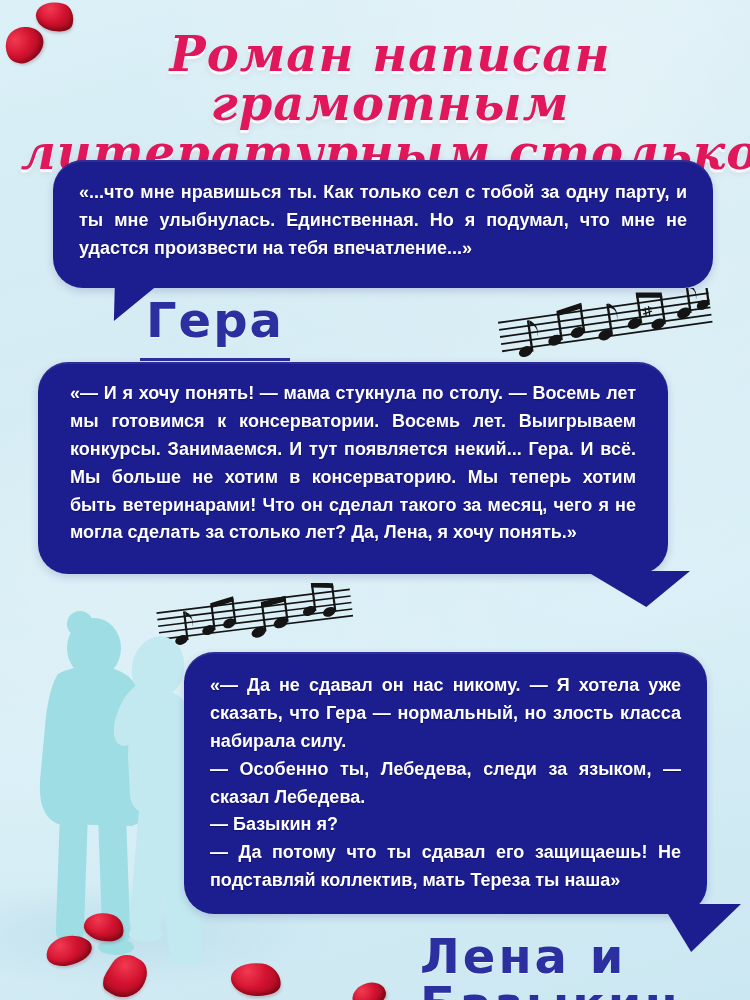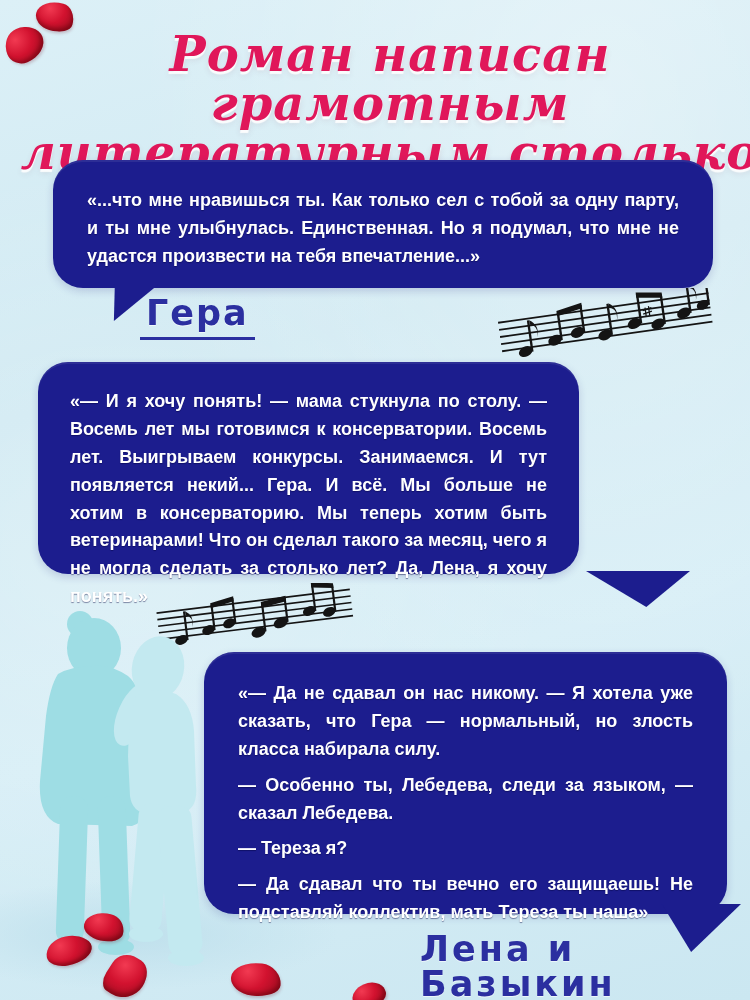--- a/index.html
+++ b/index.html
@@ -21,28 +21,28 @@
   }
   
   .bubble{
     position:absolute;background:#1c1d8e;border-radius:30px;
     box-shadow:inset 0 2px 0 rgba(255,255,255,.08), 0 3px 8px rgba(30,30,120,.18);
     color:#fff;font-weight:700;
     font-size:18px;line-height:1.55;
     text-align:justify;text-align-last:left;
     box-sizing:border-box;
   }
-  .bubble p{margin:8px;text-shadow:0 1px 1px rgba(0,0,60,.45);}
+  .bubble p{margin:0;text-shadow:0 1px 1px rgba(0,0,60,.45);}
   .tail{position:absolute;background:#1c1d8e;}
   
   .speaker{
     position:absolute;color:#2b2fa0;font-weight:700;
     font-family:"DejaVu Sans","Liberation Sans",sans-serif;
-    font-size:35px;letter-spacing:2px;line-height:1;
-    border-bottom:3px solid #2b2fa0;padding:0 6px 6px 6px;
+    font-size:48px;letter-spacing:2px;line-height:1;
+    border-bottom:3px solid #2b2fa0;padding:0 6px 14px 6px;
     text-shadow:0 1px 0 rgba(255,255,255,.6);
   }
   
   .notes{position:absolute;}
   .petal{
     position:absolute;
     background:radial-gradient(circle at 32% 28%, #f23a52 0%, #d2122f 45%, #a60d22 85%);
     box-shadow:inset -2px -3px 4px rgba(90,0,10,.5), 1px 2px 3px rgba(120,40,60,.25);
   }
   .silhouette{position:absolute;left:0;top:596px;}
@@ -102,21 +102,21 @@
           <line x1="163" y1="35" x2="173" y2="33"></line>
       </g>
       <ellipse cx="208" cy="40" rx="8" ry="5.5" transform="rotate(-18 208 40)"></ellipse>
       <rect x="214" y="8" width="2.6" height="33"></rect>
       <path d="M216.6,8 q11,7 6.5,20 q3,-13 -6.5,-15 z"></path>
       <ellipse cx="230" cy="34" rx="7" ry="5" transform="rotate(-18 230 34)"></ellipse>
       <rect x="235.5" y="4" width="2.5" height="31"></rect>
     </g>
   </svg>
 
-  <div class="bubble" style="left:38px;top:362px;width:541px;height:212px;padding:18px 24px;">
+  <div class="bubble" style="left:38px;top:362px;width:630px;height:212px;padding:18px 32px;">
     <p>«— И я хочу понять! — мама стукнула по столу. — Восемь лет мы готовимся к консерватории. Восемь лет. Выигрываем конкурсы. Занимаемся. И тут появляется некий... Гера. И всё. Мы больше не хотим в консерваторию. Мы теперь хотим быть ветеринарами! Что он сделал такого за месяц, чего я не могла сделать за столько лет? Да, Лена, я хочу понять.»</p>
   </div>
   <div class="tail" style="left:586px;top:571px;width:104px;height:36px;clip-path:polygon(0% 0%,100% 0%,58% 100%);"></div>
 
   <svg class="notes" style="left:156px;top:583px;" width="198" height="66" viewBox="0 0 240 80">
     <g transform="rotate(-7 120 40)" fill="#141414" stroke="none">
       <g stroke="#141414" stroke-width="2">
         <line x1="2" y1="22" x2="238" y2="22"></line>
           <line x1="2" y1="30" x2="238" y2="30"></line>
         <line x1="2" y1="38" x2="238" y2="38"></line>
@@ -161,25 +161,25 @@
       <ellipse cx="158" cy="72" rx="26" ry="32" transform="rotate(12 158 72)"></ellipse>
       <ellipse cx="134" cy="118" rx="16" ry="34" transform="rotate(24 134 118)"></ellipse>
       <path d="M136,100 Q128,130 128,160 L130,200 Q132,216 148,218 L184,216 Q198,212 196,190 L194,135 Q192,108 176,98 Q155,90 136,100 Z"></path>
       <rect x="134" y="208" width="32" height="128" rx="12" transform="rotate(5 150 272)"></rect>
       <rect x="163" y="210" width="34" height="150" rx="12" transform="rotate(-5 180 285)"></rect>
       <ellipse cx="146" cy="338" rx="17" ry="8"></ellipse>
       <ellipse cx="186" cy="362" rx="18" ry="8"></ellipse>
     </g>
   </svg>
 
-  <div class="bubble" style="left:204px;top:652px;width:523px;height:262px;padding:20px 26px;">
+  <div class="bubble" style="left:184px;top:652px;width:523px;height:262px;padding:20px 26px;">
     <p>«— Да не сдавал он нас никому. — Я хотела уже сказать, что Гера — нормальный, но злость класса набирала силу.</p>
     <p>— Особенно ты, Лебедева, следи за языком, — сказал Лебедева.</p>
-    <p>— Тереза я?</p>
-    <p>— Да сдавал что ты вечно его защищаешь! Не подставляй коллектив, мать Тереза ты наша»</p>
+    <p>— Базыкин я?</p>
+    <p>— Да потому что ты сдавал его защищаешь! Не подставляй коллектив, мать Тереза ты наша»</p>
   </div>
   <div class="tail" style="left:655px;top:904px;width:86px;height:48px;clip-path:polygon(8% 0%,100% 0%,42% 100%);"></div>
   <div class="speaker" style="left:414px;top:932px;letter-spacing:3px;">Лена и Базыкин</div>
 
   <div class="petal" style="left:84px;top:913px;width:40px;height:28px;border-radius:60% 40% 52% 48%/55% 60% 40% 45%;transform:rotate(12deg);"></div>
   <div class="petal" style="left:46px;top:936px;width:46px;height:29px;border-radius:48% 52% 58% 42%/60% 50% 50% 40%;transform:rotate(-10deg);"></div>
   <div class="petal" style="left:107px;top:955px;width:38px;height:44px;border-radius:55% 45% 70% 30%/45% 55% 60% 40%;transform:rotate(32deg);"></div>
   <div class="petal" style="left:231px;top:963px;width:50px;height:33px;border-radius:58% 42% 55% 45%/52% 60% 40% 48%;transform:rotate(7deg);"></div>
   <div class="petal" style="left:352px;top:983px;width:34px;height:24px;border-radius:55% 45% 50% 50%/55% 55% 45% 45%;transform:rotate(-14deg);"></div>
 

